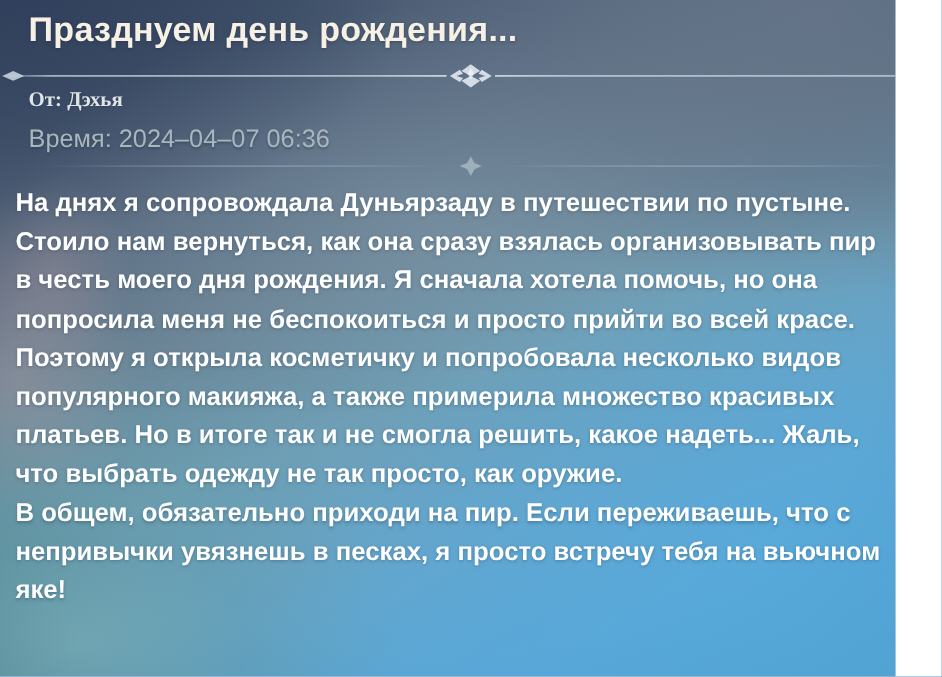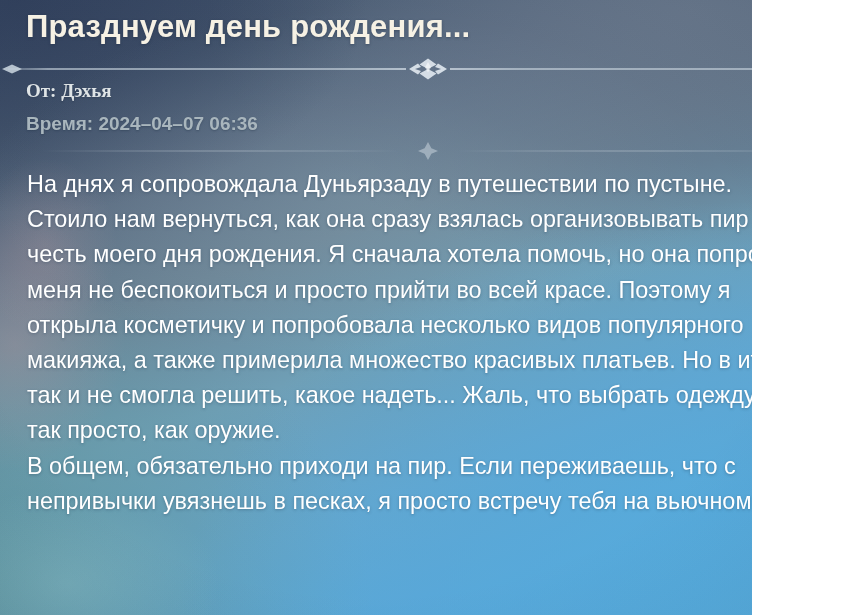--- a/index.html
+++ b/index.html
@@ -8,21 +8,21 @@
   }
   body {
     width: 856px;
     height: 615px;
     overflow: hidden;
     font-family: "Liberation Sans", "DejaVu Sans", sans-serif;
   }
 
   #mail-panel {
     position: relative;
-    width: 752px;
+    width: 814px;
     height: 615px;
     overflow: hidden;
     background: #5f93bc;
   }
 
   
   .bg-layer {
     position: absolute;
     inset: 0;
     pointer-events: none;
@@ -133,34 +133,34 @@
     font-weight: bold;
     color: #dfe4e6;
     text-shadow: 0 1px 2px rgba(30,45,66,0.40);
     white-space: nowrap;
     font-family: Liberation Serif, serif;
   }
   .meta-time {
     position: absolute;
     left: 26px;
     top: 113px;
-    font-size: 19px;
-    font-weight: bold;
+    font-size: 23px;
+    font-weight: normal;
     color: #a9b6bd;
     text-shadow: 0 1px 2px rgba(30,45,66,0.35);
     white-space: nowrap;
   }
 
   .mail-body {
     position: absolute;
-    left: 27px;
+    left: 14px;
     top: 167px;
     width: 788px;
     font-size: 23.4px;
-    font-weight: normal;
+    font-weight: bold;
     line-height: 35.2px;
     color: #ffffff;
     text-shadow: 0 1px 3px rgba(35,60,85,0.38);
     white-space: pre-wrap;
     word-break: normal;
   }
 </style>
 </head>
 <body>
 

